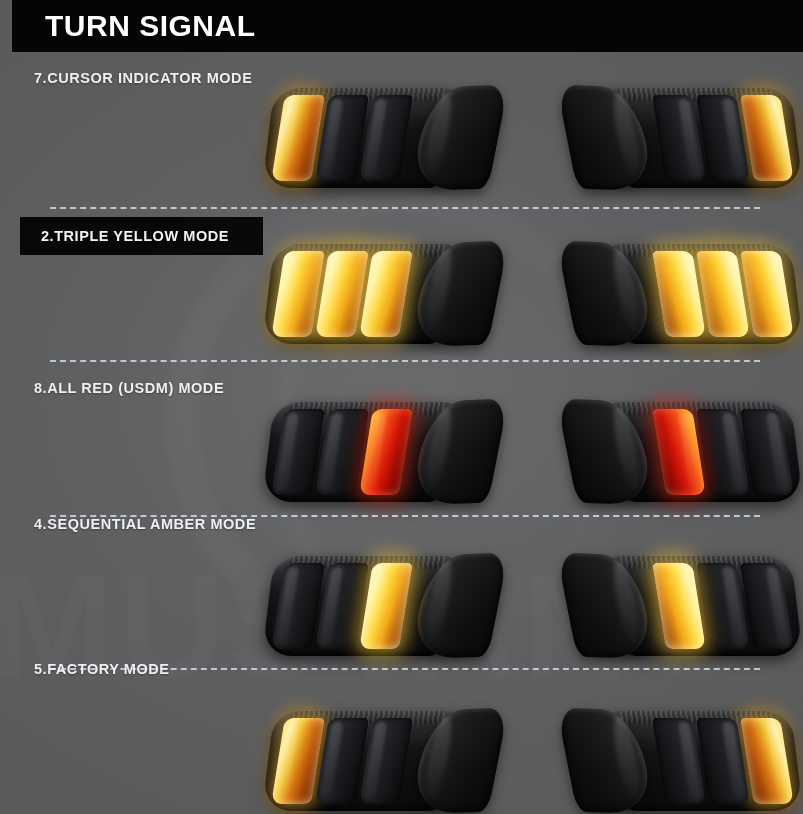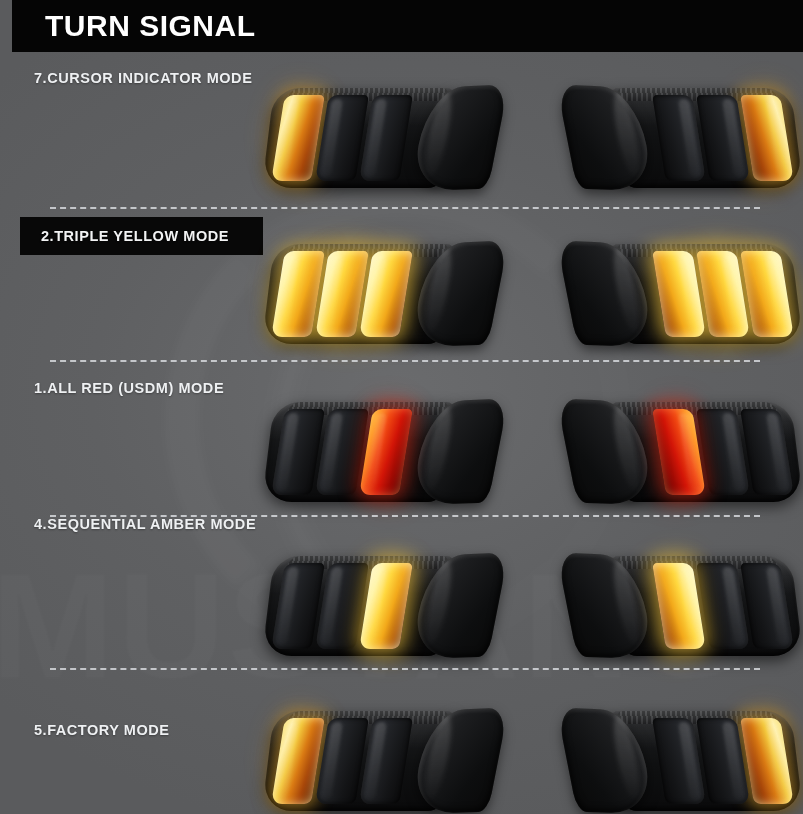--- a/index.html
+++ b/index.html
@@ -298,21 +298,21 @@
       <div class="bars">
         <div class="bar b1 lit-yellow"></div>
         <div class="bar b2 lit-yellow"></div>
         <div class="bar b3 lit-yellow"></div>
       </div>
     </div>
   </div>
 
   <div class="mode-row" style="top:0;">
     <div class="divider" style="top:360px;"></div>
-    <div class="mode-label" style="top:380px;">1.ALL RED (USDM) MODE</div>
+    <div class="mode-label" style="top:380px;">8.ALL RED (USDM) MODE</div>
 
     <div class="light left" style="left:268px; top:396px;">
       <div class="glow red" style="left:92px;"></div>
       <div class="housing"></div>
       <div class="wing"></div>
       <div class="bars">
         <div class="bar b1 dim"></div>
         <div class="bar b2 dim"></div>
         <div class="bar b3 lit-red"></div>
       </div>
@@ -352,21 +352,21 @@
       <div class="bars">
         <div class="bar b1 dim"></div>
         <div class="bar b2 dim"></div>
         <div class="bar b3 lit-yellow"></div>
       </div>
     </div>
   </div>
 
   <div class="mode-row" style="top:0;">
     <div class="divider" style="top:668px;"></div>
-    <div class="mode-label" style="top:722px;text-align:right;">5.FACTORY MODE</div>
+    <div class="mode-label" style="top:661px;text-align:right;">5.FACTORY MODE</div>
 
     <div class="light left" style="left:268px; top:705px;">
       <div class="glow amber" style="left:4px;"></div>
       <div class="housing"></div>
       <div class="wing"></div>
       <div class="bars">
         <div class="bar b1 lit-amber"></div>
         <div class="bar b2 dim"></div>
         <div class="bar b3 dim"></div>
       </div>

